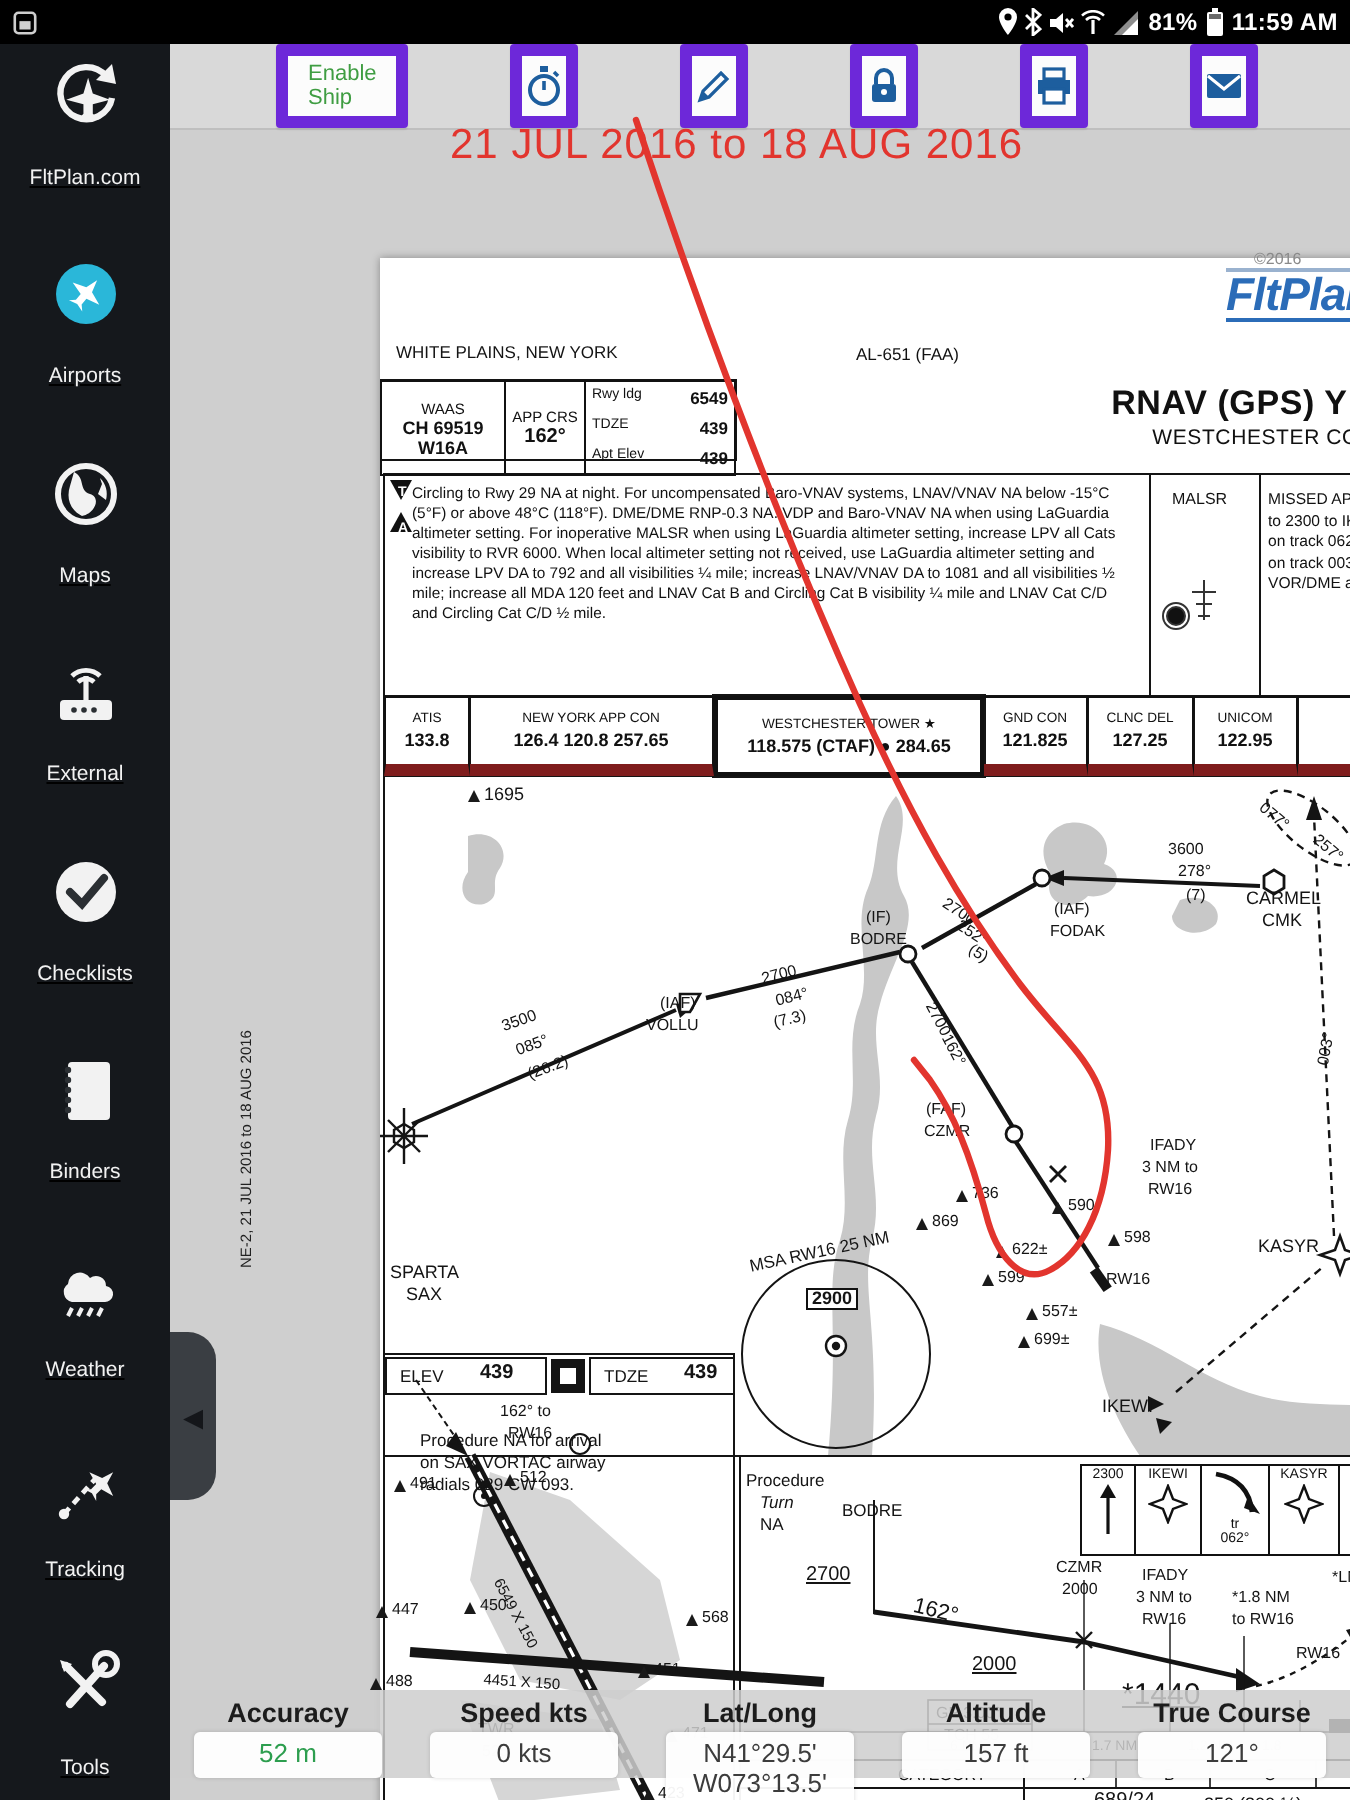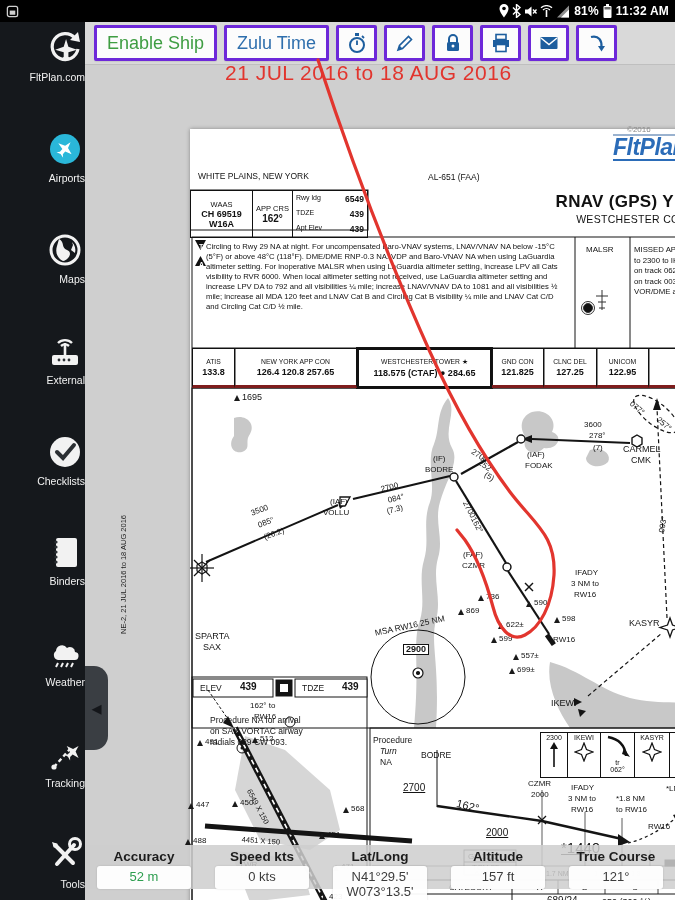--- a/index.html
+++ b/index.html
@@ -8,29 +8,29 @@
   
   #statusbar{position:absolute;left:0;top:0;width:675px;height:22px;background:#000;z-index:50;
     display:flex;align-items:center;color:#fff;font-size:12px;}
   #status-left{margin-left:6px;display:flex;align-items:center;}
   #status-right{margin-left:auto;margin-right:6px;display:flex;align-items:center;gap:4px;}
   #status-right svg{display:block;}
   #status-time,#status-batt{font-size:12px;color:#fff;font-weight:bold;letter-spacing:.2px;text-align:right;}
   
   #sidebar{position:absolute;left:0;top:22px;width:85px;height:878px;background:#15181c;z-index:20;
     display:flex;flex-direction:column;justify-content:space-between;padding:6px 0 10px;box-sizing:border-box;}
-  .side-item{display:flex;flex-direction:column;align-items:flex-end;gap:3px;cursor:pointer;}
+  .side-item{display:flex;flex-direction:column;align-items:center;gap:15px;cursor:pointer;text-decoration:underline;}
   .side-item .lab{color:#f2f2f2;font-size:10.5px;}
   .side-item svg{display:block;}
   
   #toolbar{position:absolute;left:85px;top:22px;right:0;height:43px;background:#d9d9d9;z-index:15;
     border-bottom:1px solid #bfbfbf;display:flex;align-items:center;gap:7px;padding:0 9px;box-sizing:border-box;}
-  .tbtn{background:#fcfcfc;border:3px solid #6d28d9;border-radius:2px;height:30px;display:flex;
-    align-items:center;justify-content:center;padding:0 10px;font-size:18px;cursor:pointer;
-    box-shadow:0 1px 1px rgba(0,0,0,.08);}
+  .tbtn{background:#fcfcfc;border:6px solid #6d28d9;border-radius:2px;height:30px;display:flex;
+    align-items:center;justify-content:center;padding:0 10px;font-size:11px;cursor:pointer;
+    box-shadow:0 1px 1px rgba(0,0,0,.08);margin-left:44px;}
   .ibtn{width:35px;padding:0;}
   
   #content{position:absolute;left:85px;top:65px;right:0;bottom:0;background:#cfcfcf;z-index:1;}
   #page{position:absolute;left:105px;top:64px;width:557px;height:836px;background:#fff;
     box-shadow:0 0 4px rgba(0,0,0,.35);}
   #plate{position:absolute;left:0;top:21px;width:557px;height:815px;color:#111;}
   #plate-svg{position:absolute;left:0;top:0;}
   .lbl{position:absolute;white-space:pre;color:#141414;transform-origin:0 0;line-height:1;}
   .lbl.b{font-weight:bold;}
   .lbl.u{text-decoration:underline;}
@@ -51,21 +51,21 @@
   #strip-crs{width:40px;font-size:7.5px;text-align:center;}
   #strip-crs .v{font-weight:bold;font-size:10px;}
   #strip-rwy{flex:1;font-size:7px;padding:1px 3px;justify-content:space-around;align-items:stretch;}
   .rwy-row{display:flex;justify-content:space-between;}
   .rwy-row .v{font-weight:bold;font-size:8.5px;}
   
   #notes-text{position:absolute;left:16px;top:92px;width:362px;font-size:7.7px;line-height:1.3;text-align:left;}
   #malsr-label{position:absolute;left:396px;top:95px;font-size:8px;}
   #missed-text{position:absolute;left:444px;top:95px;width:106px;font-size:7.8px;line-height:1.35;}
   #freq-row{position:absolute;left:2px;top:198px;width:552px;height:40px;display:flex;box-sizing:border-box;}
-  .fcell{border-right:1px solid #111;border-top:1px solid #111;border-bottom:3px solid #7f1d1d;
+  .fcell{border-right:1px solid #111;border-top:1px solid #111;border-bottom:6px solid #7f1d1d;
     display:flex;flex-direction:column;align-items:center;justify-content:center;gap:2px;box-sizing:border-box;text-align:center;}
   .fcell:first-child{border-left:1px solid #111;}
   .fcell .n{font-size:6.8px;}
   .fcell .v{font-size:9px;font-weight:bold;}
   .fcell.bold{border:2px solid #111;}
   
   #missed-row{position:absolute;left:350px;top:582px;width:205px;height:46px;display:flex;}
   .mbox{border:1px solid #111;border-left:none;display:flex;flex-direction:column;align-items:center;
     justify-content:flex-start;padding-top:1px;box-sizing:border-box;}
   .mbox:first-child{border-left:1px solid #111;}
@@ -143,21 +143,21 @@
           </span>
         </span>
       <span id="status-batt">81%</span>
       <span>
           <svg width="9" height="15" viewBox="0 0 9 15">
             <rect x="3" y="0" width="3" height="2" fill="#fff"></rect>
             <rect x="0.5" y="2" width="8" height="12" rx="1" fill="#fff"></rect>
             <rect x="1.5" y="3" width="6" height="2.5" fill="#6b6b6b"></rect>
           </svg>
         </span>
-      <span id="status-time">11:32 AM</span>
+      <span id="status-time">11:59 AM</span>
     </div>
   </div>
 
   <div id="sidebar">
       <div class="side-item">
         <span>
           <svg width="40" height="40" viewBox="0 0 40 40">
             <path d="M30 10 A13 13 0 1 0 33 21" fill="none" stroke="#f2f2f2" stroke-width="3.2"></path>
             <polygon points="33,4 35,14 25,12" fill="#f2f2f2"></polygon>
             <path d="M20 6 L23 16 L34 20 L23 23 L23 29 L27 33 L20 31 L13 33 L17 29 L17 23 L6 20 L17 16 Z" fill="#f2f2f2" transform="scale(.78) translate(7,8)"></path>
@@ -254,21 +254,20 @@
             <line x1="29" y1="10" x2="12" y2="29" stroke="#f2f2f2" stroke-width="4" stroke-linecap="round"></line>
             <circle cx="30" cy="9" r="5.5" fill="none" stroke="#f2f2f2" stroke-width="3"></circle>
           </svg>
         </span>
         <span class="lab">Tools</span>
       </div>
     </div>
 
   <div id="toolbar">
       <div class="tbtn" style="color: rgb(63, 157, 66);">Enable Ship</div>
-      <div class="tbtn" style="color: rgb(47, 111, 173);">Zulu Time</div>
       <div class="tbtn ibtn">
         <svg width="22" height="22" viewBox="0 0 22 22">
           <rect x="9" y="1" width="4" height="3" fill="#1d5e9e"></rect>
           <line x1="16" y1="4" x2="18" y2="6" stroke="#1d5e9e" stroke-width="1.8"></line>
           <circle cx="11" cy="13" r="7" fill="none" stroke="#1d5e9e" stroke-width="2"></circle>
           <line x1="11" y1="13" x2="11" y2="8.5" stroke="#1d5e9e" stroke-width="1.8"></line>
         </svg>
       </div>
       <div class="tbtn ibtn">
         <svg width="22" height="22" viewBox="0 0 22 22">

